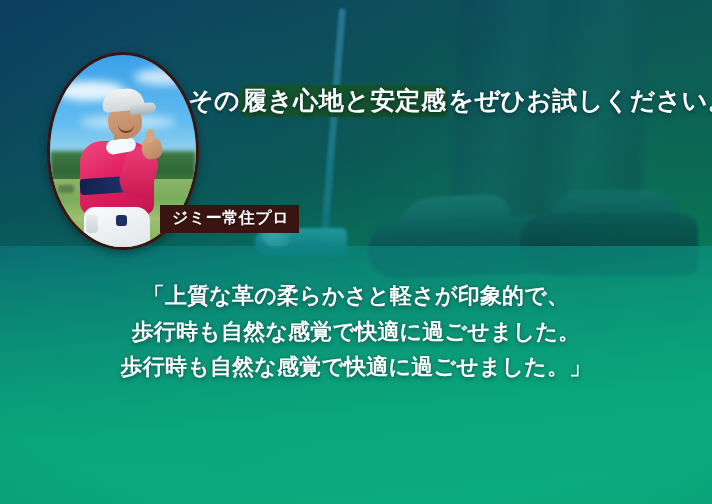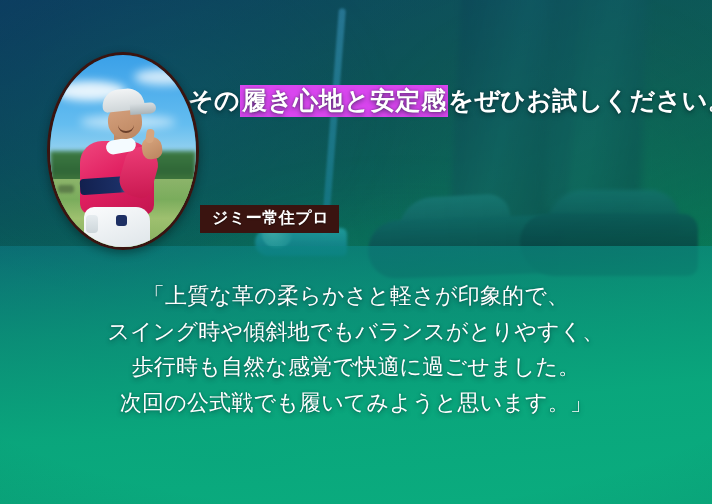--- a/index.html
+++ b/index.html
@@ -239,48 +239,48 @@
   
   .name-banner{
     position:absolute;left:160px;top:205px;
     background:#3a1410;
     color:#ffffff;
     font-size:16px;font-weight:700;letter-spacing:.5px;
     padding:3px 10px 4px 12px;
     z-index:7;
     white-space:nowrap;
     text-shadow:0 1px 1px rgba(0,0,0,.5);
-    margin-left:40px;
   }
 
   
   .headline{
     position:absolute;left:196px;top:82px;right:8px;
     z-index:5;
     color:#ffffff;
     font-size:25px;font-weight:700;line-height:1.48;
     letter-spacing:.4px;
     text-shadow:0 2px 5px rgba(0,28,34,.55),0 0 2px rgba(0,28,34,.45);
   }
   .headline .hl-line{white-space:nowrap;}
   .headline .hl-line-2{margin-left:-8px;}
   .hl-mark{
-    background:#d946ef;
+    background:#14532d;
     padding:1px 2px 3px;
     box-decoration-break:clone;
+    border-radius:6px;
     -webkit-box-decoration-break:clone;
   }
 
   
   .quote{
     position:absolute;left:0;right:0;top:278px;
     z-index:5;
     text-align:center;
     color:#ffffff;
-    font-size:22px;font-weight:400;line-height:1.62;
+    font-size:22px;font-weight:700;line-height:1.62;
     letter-spacing:.2px;
     text-shadow:0 2px 5px rgba(0,36,40,.45),0 0 2px rgba(0,36,40,.4);
   }
   .quote .q-line{display:block;white-space:nowrap;}
 </style>
 </head>
 <body>
 
 <div class="banner">
 
@@ -336,18 +336,17 @@
   </div>
 
   <div class="name-banner">ジミー常住プロ</div>
 
   <div class="headline">
     <div class="hl-line hl-line-2"><span>その</span><span class="hl-mark">履き心地と安定感</span><span>をぜひお試しください。</span></div>
   </div>
 
   <div class="quote">
     <span class="q-line">「上質な革の柔らかさと軽さが印象的で、</span>
-    <span class="q-line">スイング時や傾斜地でもバランスがとりやすく、</span>
     <span class="q-line">歩行時も自然な感覚で快適に過ごせました。</span>
-    <span class="q-line">次回の公式戦でも履いてみようと思います。」</span>
+    <span class="q-line">歩行時も自然な感覚で快適に過ごせました。」</span>
   </div>
 
 </div>
 
 </body></html>

